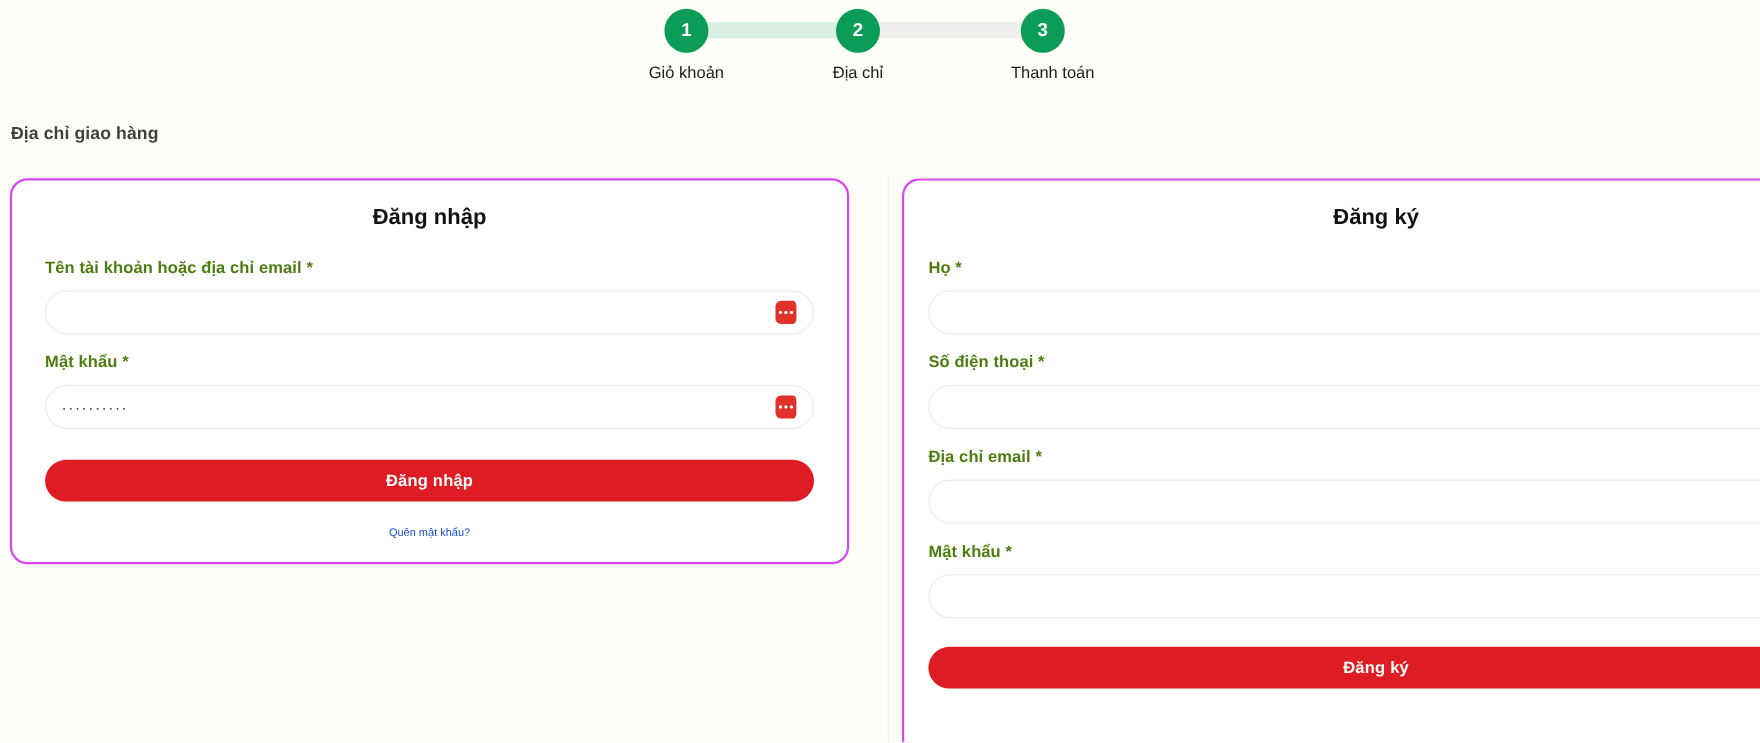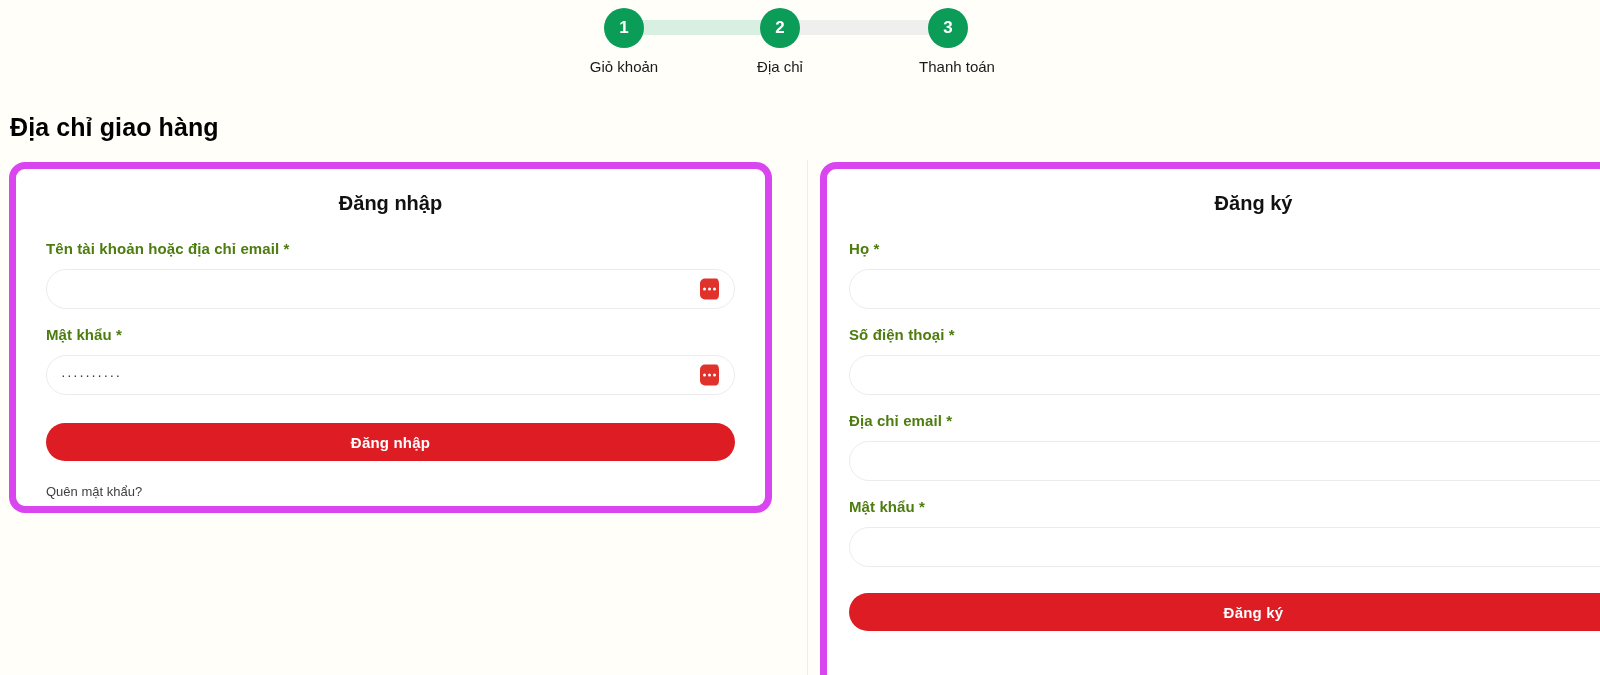--- a/index.html
+++ b/index.html
@@ -55,24 +55,24 @@
     white-space: nowrap;
     text-align: center;
     transform: translateX(-50%);
   }
 
   
   .page-title {
     position: absolute;
     left: 10px;
     top: 113px;
-    font-size: 25px;
+    font-size: 16px;
     font-weight: bold;
     letter-spacing: 0.1px;
-    color: #000000;
+    color: #404040;
   }
 
   
   .panels {
     position: absolute;
     left: 0;
     top: 160px;
     width: 1600px;
     height: 515px;
   }
@@ -81,21 +81,21 @@
     left: 807px;
     top: 0;
     width: 1px;
     height: 515px;
     background: #efeeea;
   }
 
   .card {
     position: absolute;
     background: #ffffff;
-    border: 7px solid #d946ef;
+    border: 2px solid #d946ef;
     border-radius: 16px;
   }
   .card-login {
     left: 9px;
     top: 2px;
     width: 763px;
     height: 351px;
   }
   .card-register {
     left: 820px;
@@ -175,23 +175,23 @@
     color: #ffffff;
     font-size: 15px;
     font-weight: bold;
     font-family: "Liberation Sans", sans-serif;
     cursor: pointer;
     letter-spacing: 0.2px;
   }
 
   .link-forgot {
     display: block;
-    text-align: left;
-    font-size: 13px;
-    color: #404040;
+    text-align: center;
+    font-size: 10px;
+    color: #1d4ed8;
     text-decoration: none;
     margin-top: 23px;
     cursor: pointer;
   }
 
   
   .login-body { padding: 0 30px; margin-top: 25px; }
   .login-body .group { margin-bottom: 17px; }
   .login-body .group .field-label { display: block; margin-bottom: 12px; }
   .login-body .btn-wrap { margin-top: 28px; }

